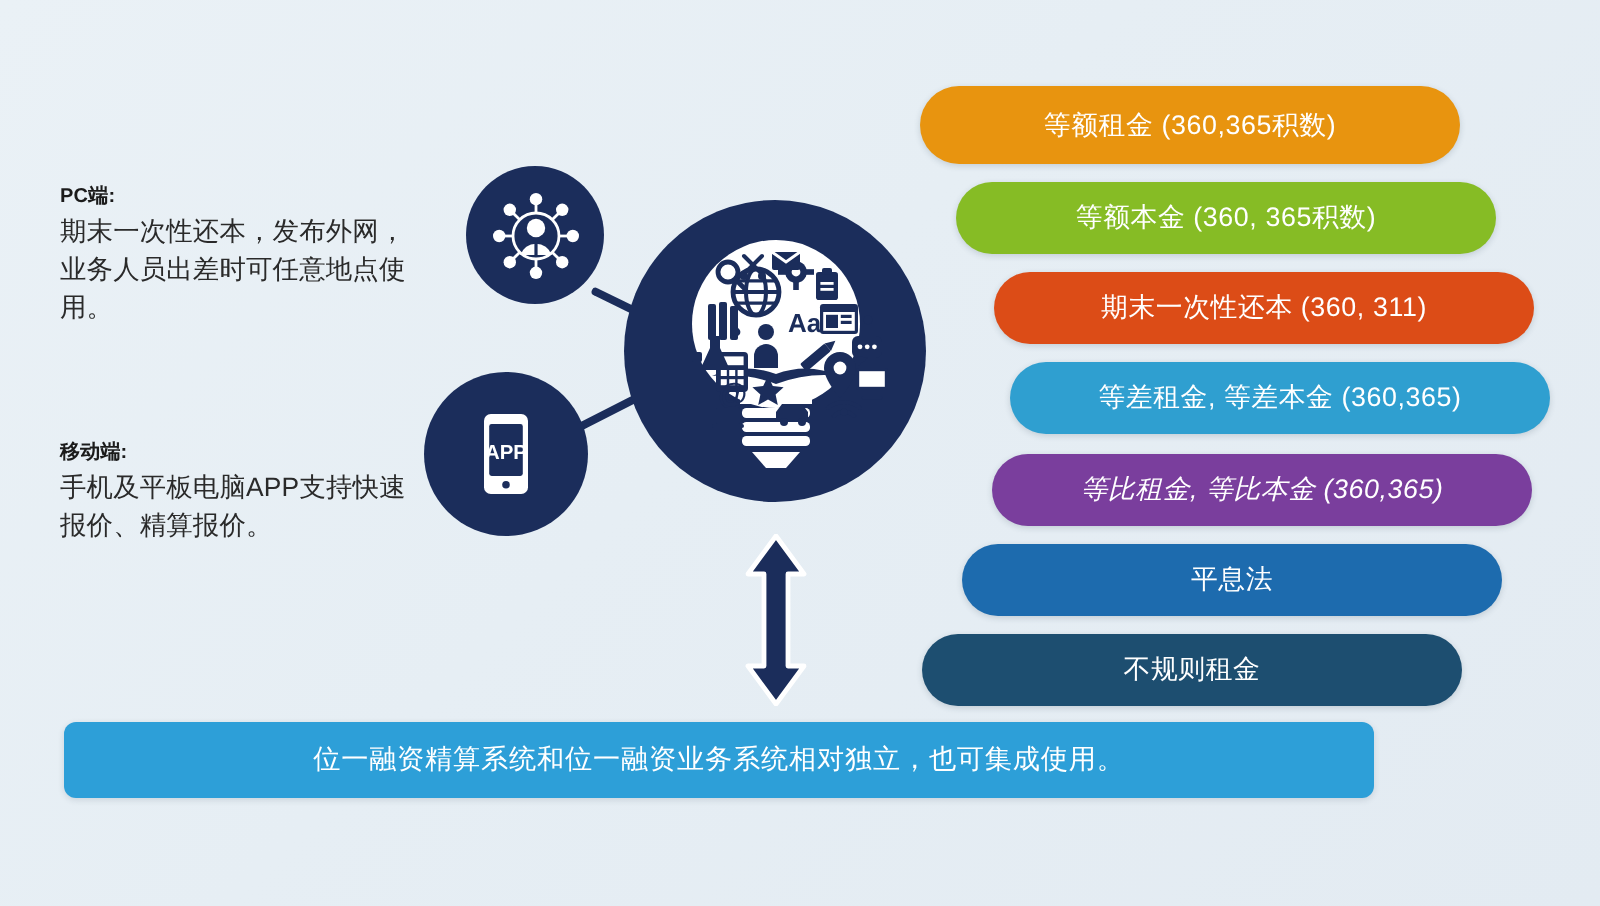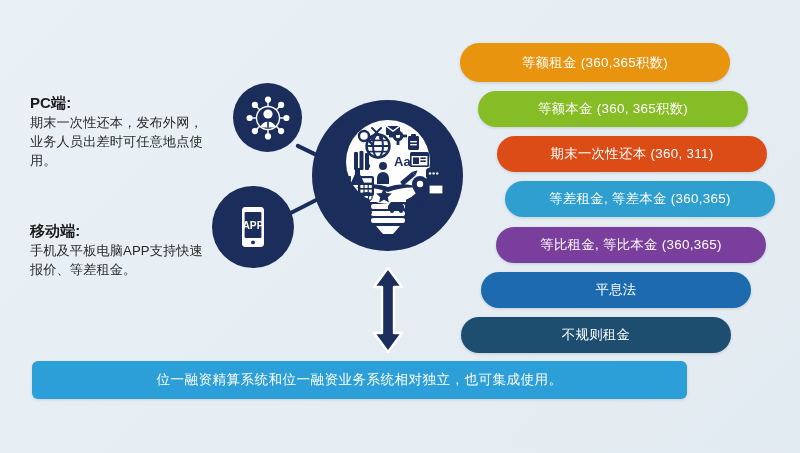--- a/index.html
+++ b/index.html
@@ -28,21 +28,21 @@
     color: #2a2a2a;
     font-size: 13.2px;
     line-height: 1.42;
     letter-spacing: 0.1px;
     width: 178px;
   }
   .text-block .tb-title {
     font-weight: bold;
     display: block;
     margin-bottom: 1px;
-    font-size: 15px;
+    font-size: 10px;
     color: #1b1b1b;
   }
   .text-block .tb-body {
     display: block;
     font-weight: normal;
   }
   #pc-block  { left: 30px; top: 92px; }
   #mob-block { left: 30px; top: 220px; }
 
   
@@ -119,21 +119,21 @@
 
 <div id="slide" style="background-color: rgb(232, 239, 244);">
 
   <div class="text-block" id="pc-block">
     <span class="tb-title">PC端:</span>
     <span class="tb-body">期末一次性还本，发布外网，业务人员出差时可任意地点使用。</span>
   </div>
 
   <div class="text-block" id="mob-block">
     <span class="tb-title">移动端:</span>
-    <span class="tb-body">手机及平板电脑APP支持快速报价、等差租金。</span>
+    <span class="tb-body">手机及平板电脑APP支持快速报价、精算报价。</span>
   </div>
 
   <div class="connector" id="conn-user" style="background: rgb(27, 45, 91);"></div>
   <div class="connector" id="conn-app" style="background: rgb(27, 45, 91);"></div>
 
   <div class="circle" id="circle-user" style="background: rgb(27, 45, 91);">
     <svg class="ic" width="48" height="48" viewBox="0 0 48 48">
       <g stroke="#ffffff" stroke-width="1.4" fill="none">
         <circle cx="24" cy="24" r="11.5"></circle>
         <line x1="24" y1="12.5" x2="24" y2="7"></line>
@@ -336,21 +336,21 @@
       </div>
       <div class="pill" style="left: 478px; top: 91px; width: 270px; height: 36px; background: rgb(134, 188, 37);">
         <span>等额本金 (360, 365积数)</span>
       </div>
       <div class="pill" style="left: 497px; top: 136px; width: 270px; height: 36px; background: rgb(220, 76, 23);">
         <span>期末一次性还本 (360, 311)</span>
       </div>
       <div class="pill" style="left: 505px; top: 181px; width: 270px; height: 36px; background: rgb(47, 159, 208);">
         <span>等差租金, 等差本金 (360,365)</span>
       </div>
-      <div class="pill" style="left: 496px; top: 227px; width: 270px; height: 36px; background: rgb(122, 62, 157);">
+      <div class="pill" style="left: 496px; top: 227px; width: 270px; height: 36px; background: rgb(122, 62, 157); font-style: italic;">
         <span>等比租金, 等比本金 (360,365)</span>
       </div>
       <div class="pill" style="left: 461px; top: 317px; width: 270px; height: 36px; background: rgb(29, 78, 112);">
         <span>不规则租金</span>
       </div>
       <div class="pill" style="left: 481px; top: 272px; width: 270px; height: 36px; background: rgb(29, 107, 174);">
         <span>平息法</span>
       </div>
     </div>
 

